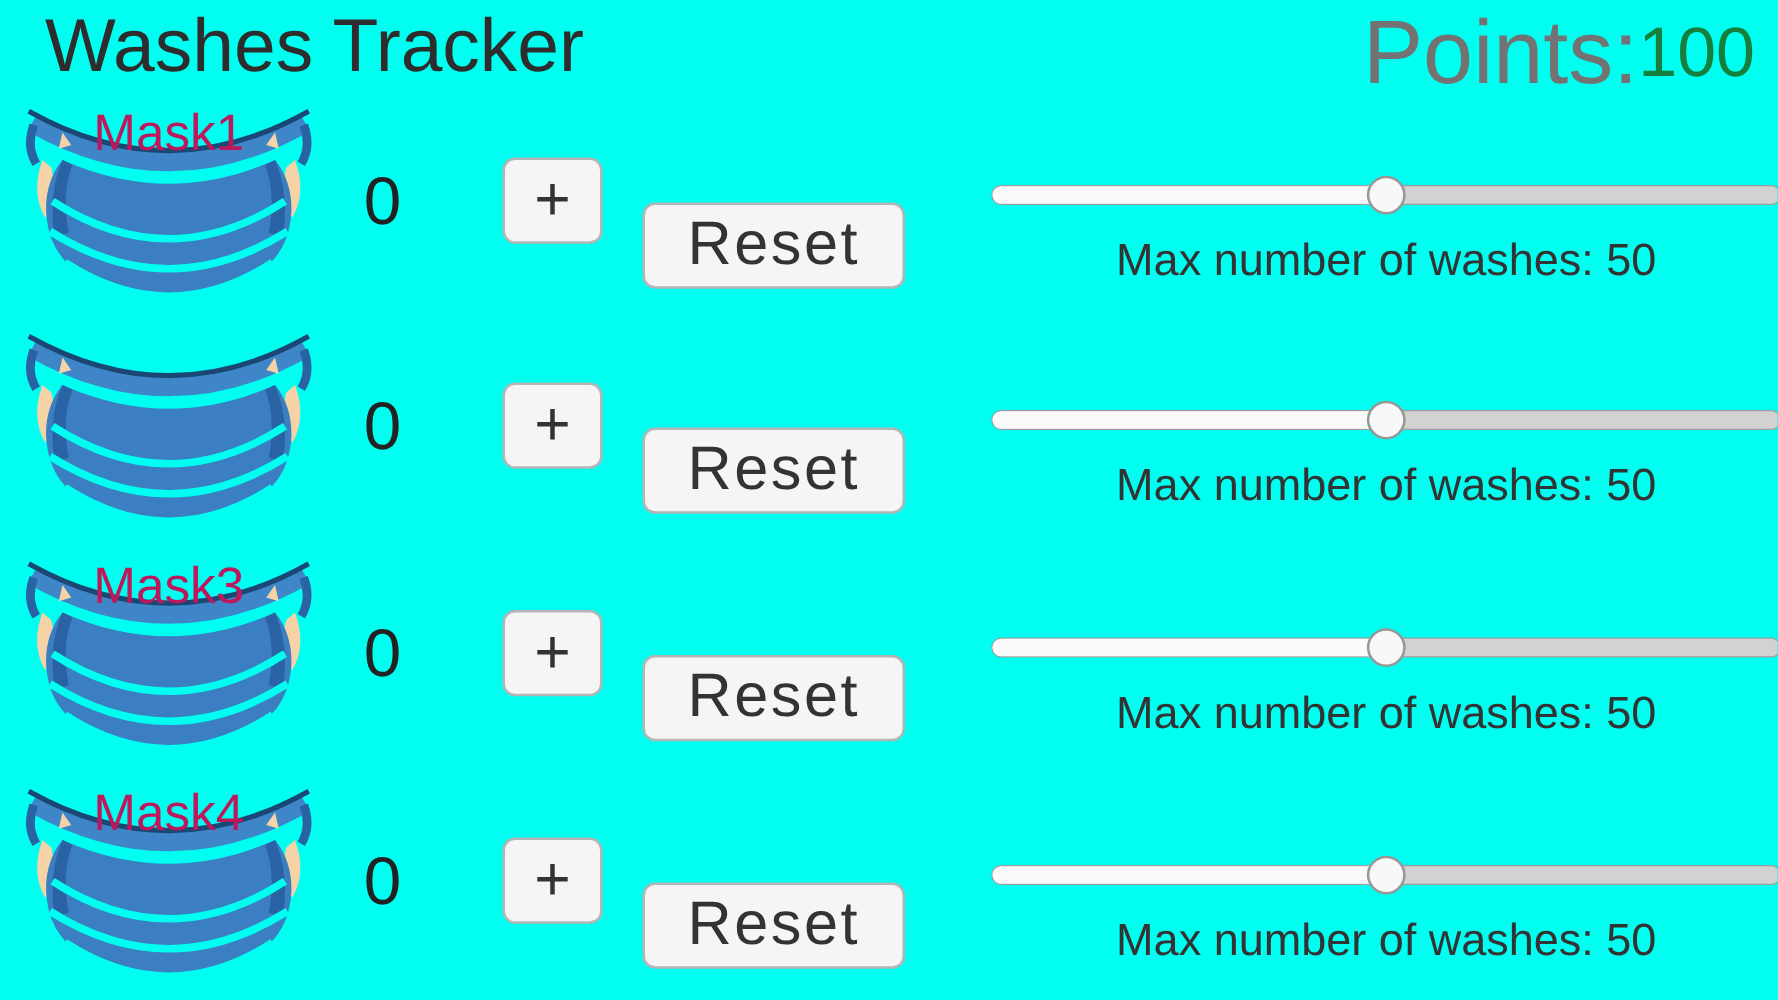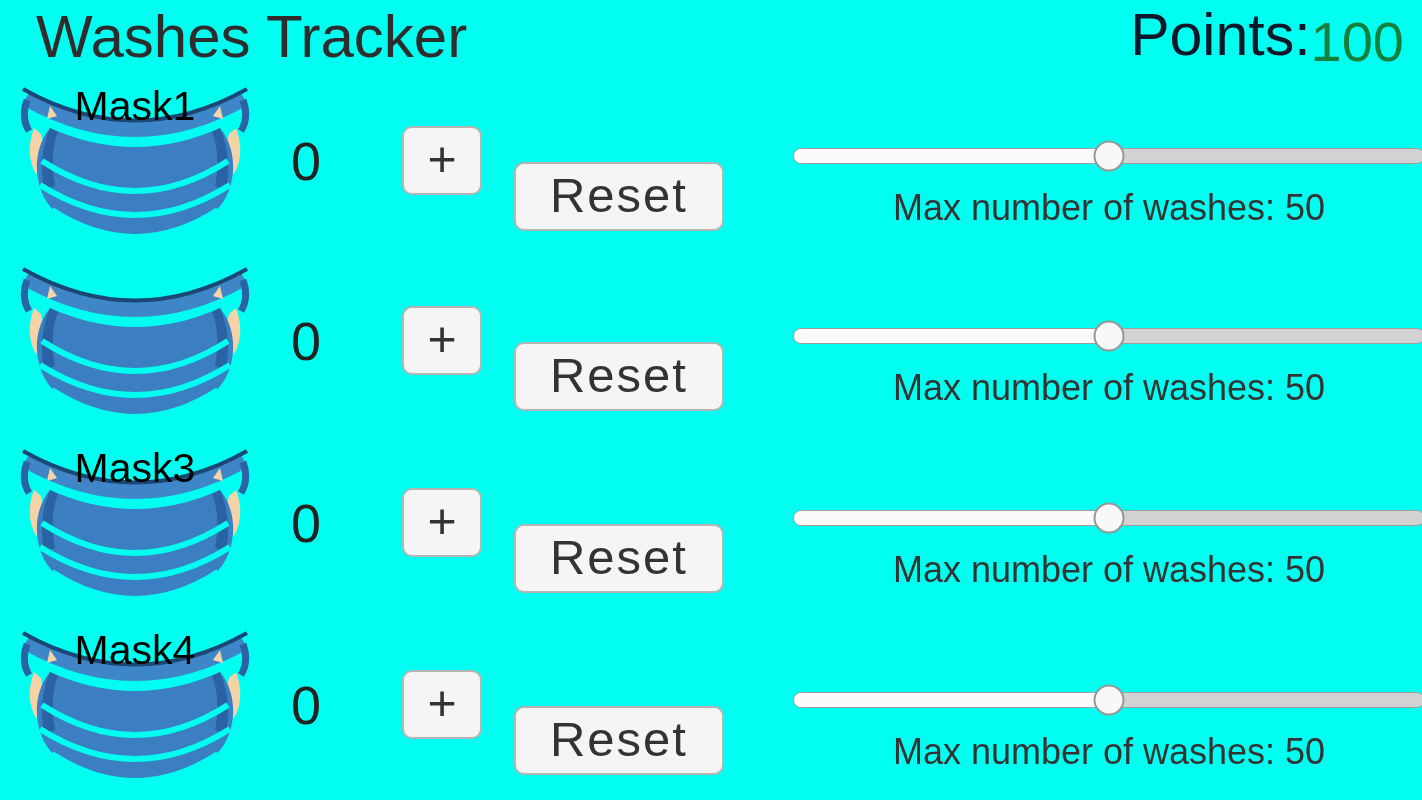--- a/index.html
+++ b/index.html
@@ -21,40 +21,40 @@
     white-space: nowrap;
     margin-left: 16px;
   }
   .points-wrap {
     position: absolute;
     right: 18px; top: 6px;
     display: flex;
     align-items: flex-start;
     white-space: nowrap;
   }
-  .points-label { font-size: 59px; line-height: 1.0; color: #0f172a; }
+  .points-label { font-size: 72px; line-height: 1.0; color: #737373; }
   .points-value { font-size: 56px; line-height: 1.0; color: #15803d; position: relative; top: 8px; text-align: center; }
 
   
   .row { position: absolute; left: 0; width: 1422px; height: 183px; }
   .row.r0 { top: 68px; }
   .row.r1 { top: 248px; }
   .row.r2 { top: 430px; padding-left: 43px; }
   .row.r3 { top: 612px; text-decoration: underline; }
 
   .mask { position: absolute; left: 20px; top: 0; width: 230px; height: 178px; }
   .mask svg { display: block; width: 230px; height: 178px; }
   .mask-label {
     position: absolute;
     left: 0; top: 16px;
     width: 100%;
     text-align: center;
     font-size: 41px;
     line-height: 1.1;
-    color: #000000;
+    color: #be185d;
   }
 
   .count {
     position: absolute;
     left: 256px; top: 60px;
     width: 100px; height: 66px;
     text-align: center;
     font-size: 54px;
     line-height: 66px;
     color: #222;

